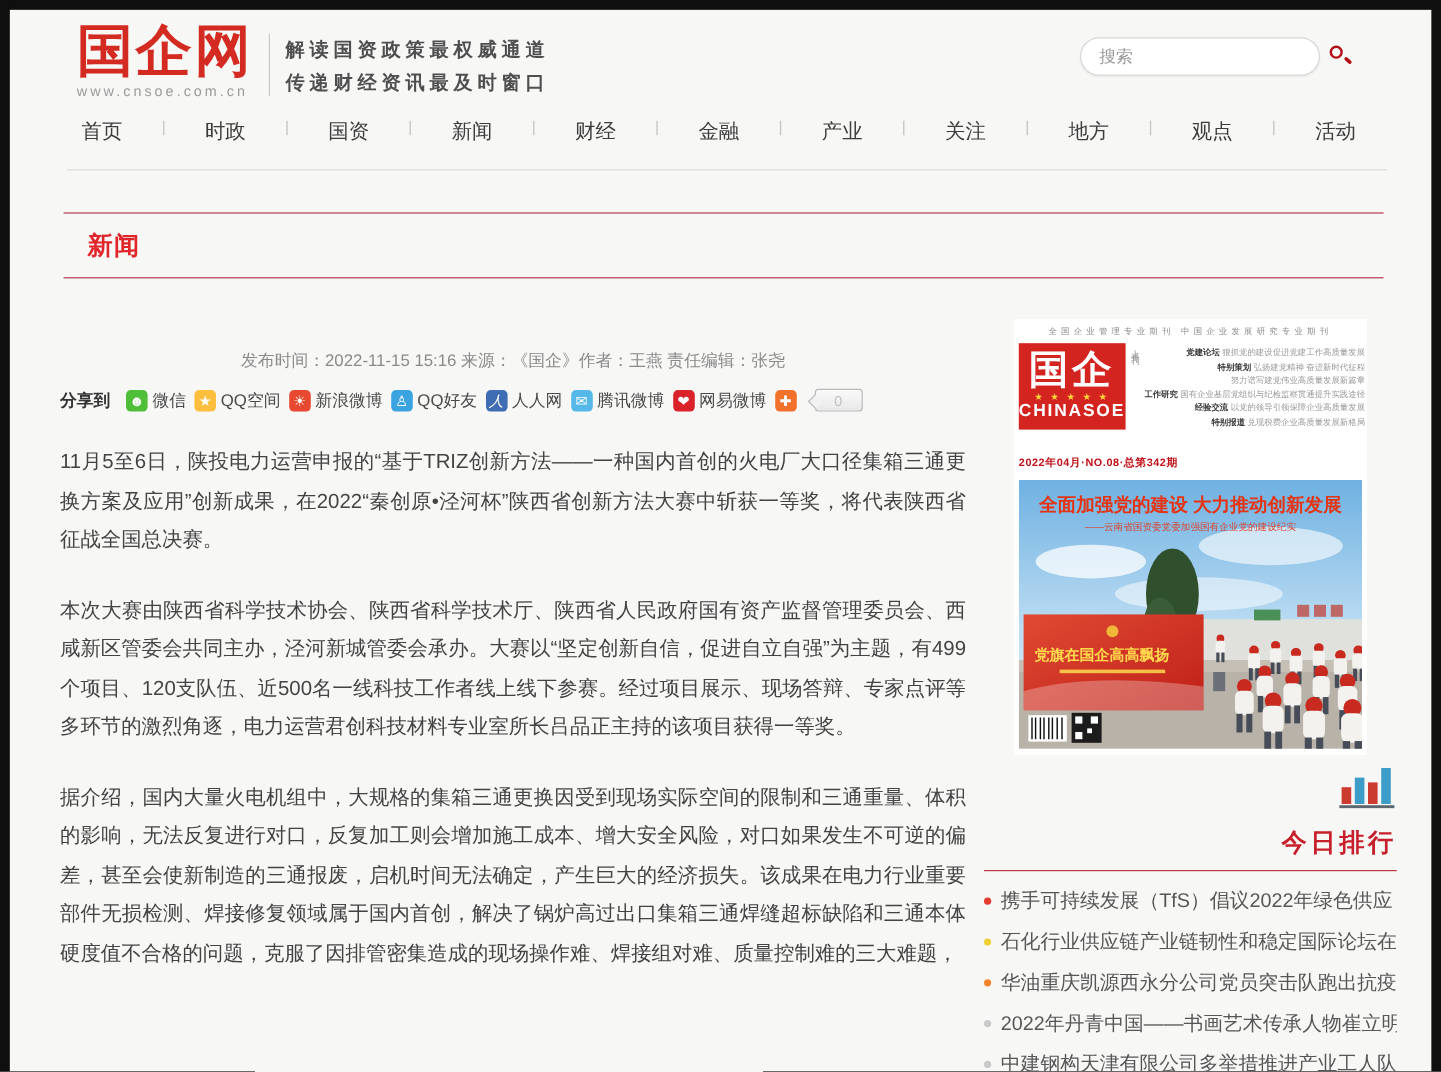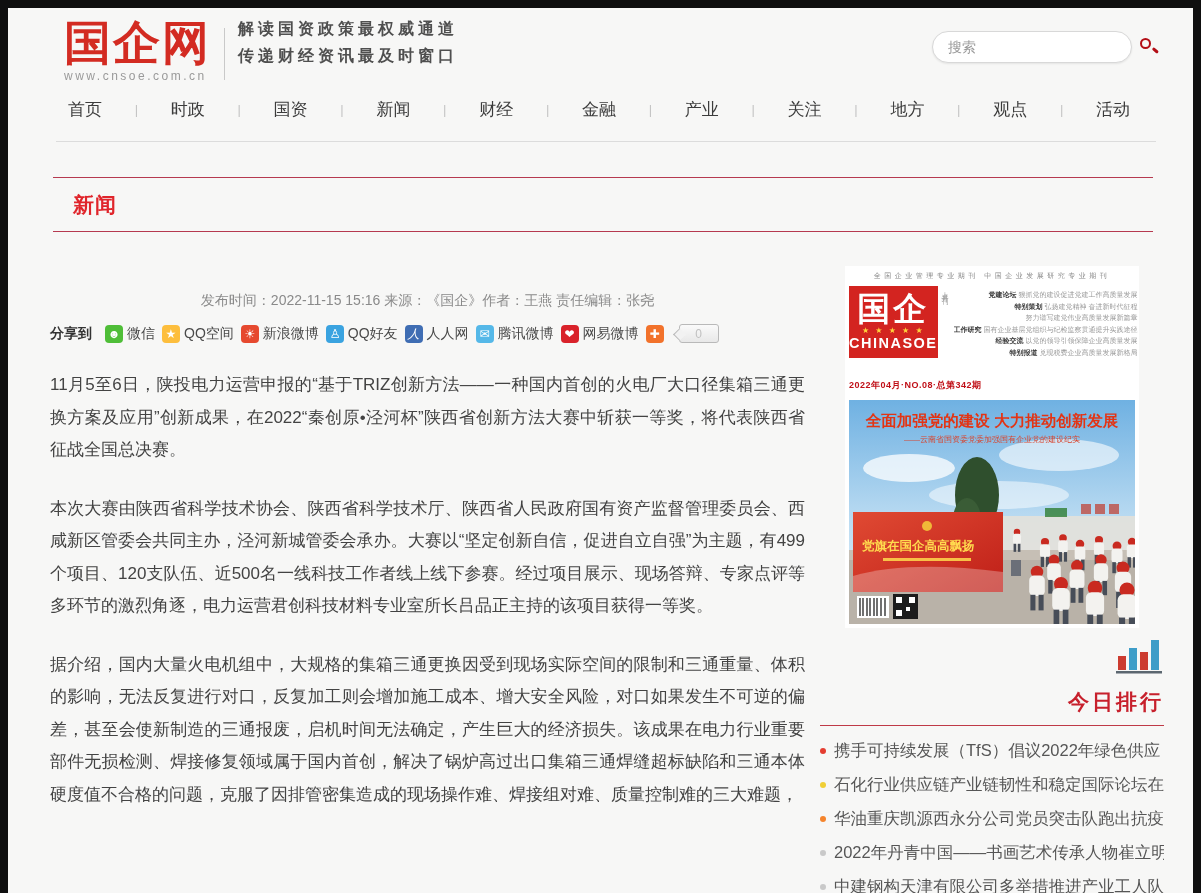--- a/index.html
+++ b/index.html
@@ -6,30 +6,30 @@
   html,body { width:1201px; height:893px; overflow:hidden; }
   body { font-family:"Liberation Sans","DejaVu Sans",sans-serif; background:#0f0f0f; }
   .page { position:relative; width:1201px; height:893px; background:#0f0f0f; overflow:hidden; }
   .content { position:absolute; left:8px; top:8px; width:1185px; height:885px; background:#f7f7f6; overflow:hidden; }
 
   
   .logo { position:absolute; left:56px; top:10px; cursor:pointer; }
   .logo-cn { font-size:47px; font-weight:900; color:#d32b22; letter-spacing:2px; line-height:50px; font-family:"Liberation Serif","DejaVu Serif",serif; }
   .logo-url { display:block; font-size:12px; color:#9a9a9a; letter-spacing:2.5px; margin-top:1px; }
   .logo-divider { position:absolute; left:216px; top:20px; width:1px; height:52px; background:#c9c9c9; }
-  .tagline { position:absolute; left:230px; top:7px; font-size:16px; font-weight:bold; color:#4f4f4f; letter-spacing:4px; line-height:27px; }
-  .search { position:absolute; left:924px; top:23px; width:200px; height:32px; background:#fff; border:1px solid #d8d8d8; border-radius:16px; box-shadow:0 1px 2px rgba(0,0,0,.08); display:flex; align-items:center; }
+  .tagline { position:absolute; left:230px; top:21px; font-size:16px; font-weight:bold; color:#4f4f4f; letter-spacing:4px; line-height:27px; }
+  .search { position:absolute; left:892px; top:23px; width:200px; height:32px; background:#fff; border:1px solid #d8d8d8; border-radius:16px; box-shadow:0 1px 2px rgba(0,0,0,.08); display:flex; align-items:center; }
   .search input { flex:1; border:0; outline:none; background:transparent; font-size:14px; color:#555; padding:0 6px 0 15px; font-family:inherit; }
   .search input::placeholder { color:#999; }
   .search-btn { width:32px; height:30px; border:0; background:transparent; cursor:pointer; position:relative; }
   .mag { position:absolute; left:5px; top:6px; width:11px; height:11px; border:2.5px solid #b30e16; border-radius:50%; }
   .mag::after { content:""; position:absolute; left:10px; top:9px; width:7px; height:2.5px; background:#b30e16; transform:rotate(40deg); border-radius:2px; }
 
   
-  .nav { position:absolute; left:60px; top:90px; width:1062px; display:flex; justify-content:space-between; align-items:center; }
+  .nav { position:absolute; left:60px; top:90px; width:1062px; display:flex; justify-content:space-between; }
   .nav a { font-size:17px; color:#3c3c3c; text-decoration:none; cursor:pointer; }
   .nav .sep { color:#c4c4c4; font-size:13px; }
   .nav-divider { position:absolute; left:48px; top:133px; width:1100px; height:1px; background:#dcdcdc; }
 
   
   .section-bar { position:absolute; left:45px; top:169px; width:1100px; height:55px; border-top:1px solid #b63a50; border-bottom:1px solid #b63a50; display:flex; align-items:center; }
   .section-title { font-size:21px; font-weight:bold; color:#e0252b; margin-left:20px; letter-spacing:1px; }
 
   
   .article { position:absolute; left:42px; top:267px; width:755px; }

